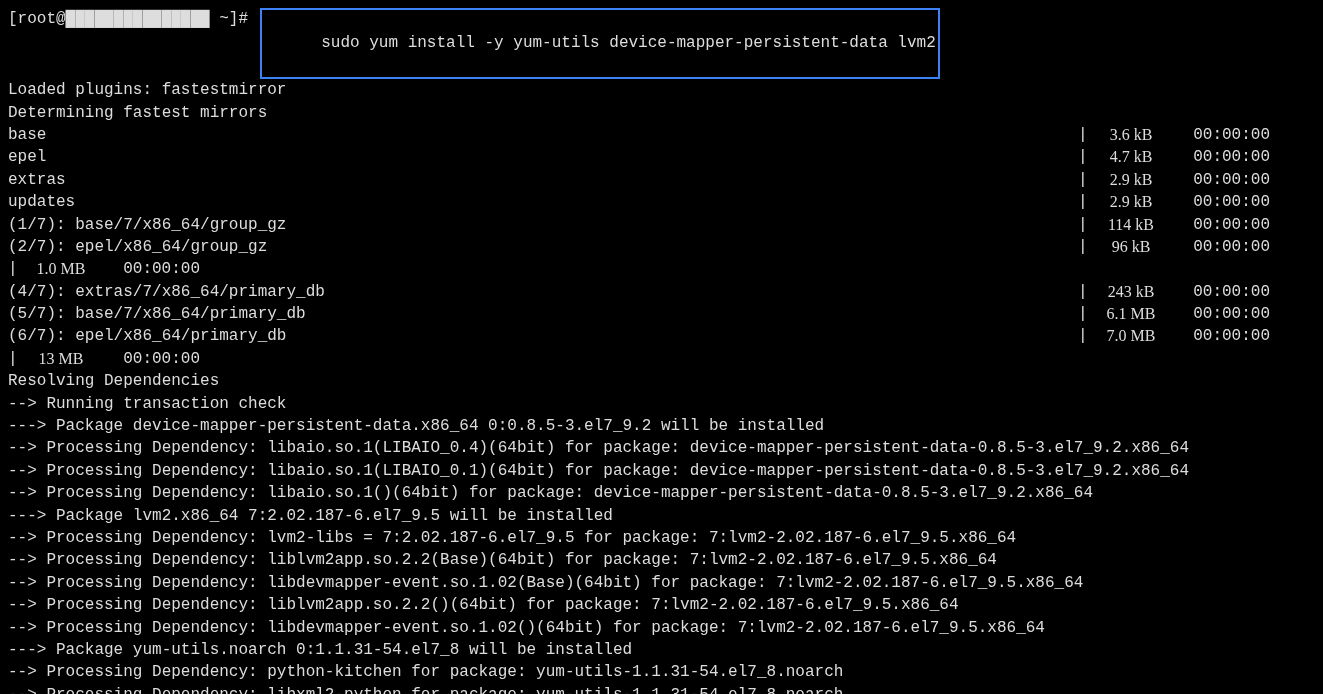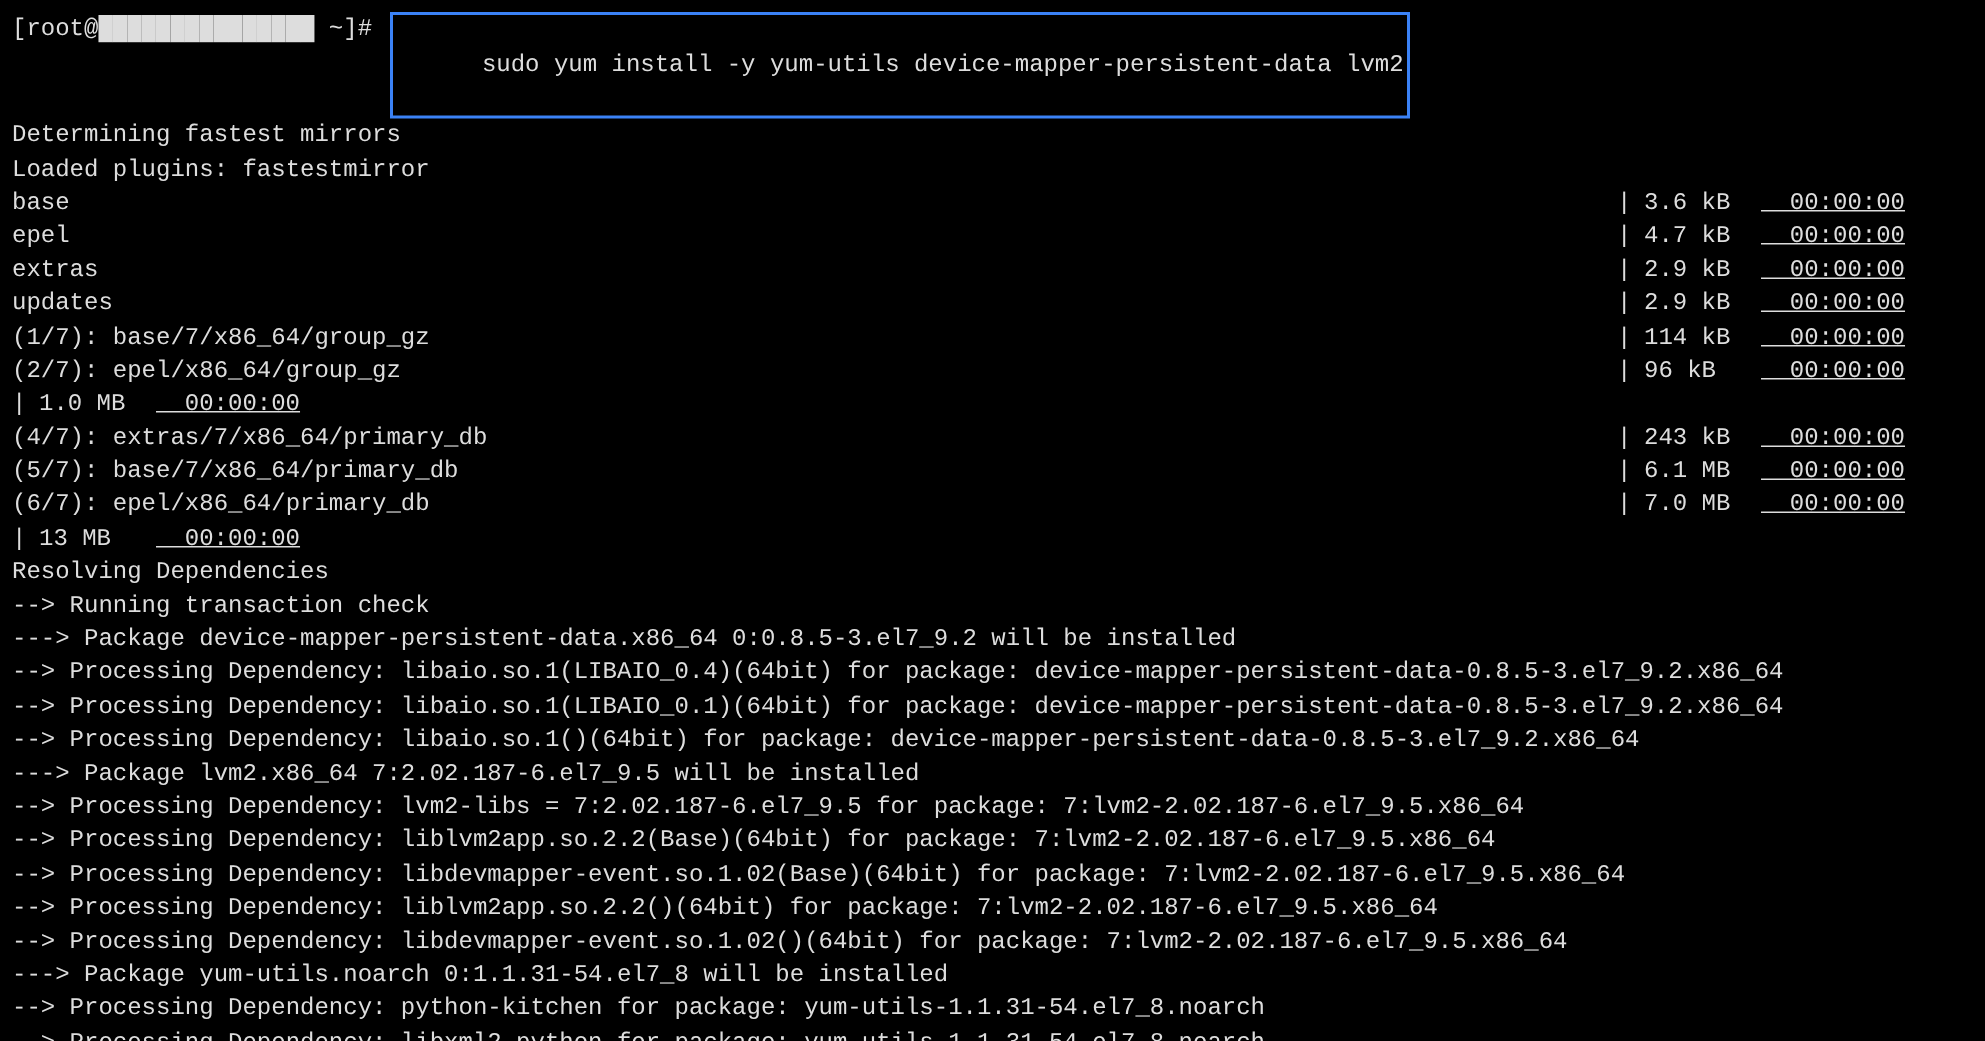--- a/index.html
+++ b/index.html
@@ -26,39 +26,39 @@
     margin-left: 2px;
   }
   .repo-row, .dl-row {
     display: flex;
   }
   .repo-name {
     width: 1070px;
     white-space: pre;
   }
   .bar { width: 18px; }
-  .size { width: 70px; text-align: left; padding-right: 8px; white-space: pre;}
-  .time { white-space: pre; text-decoration: underline; }
+  .size { width: 70px; text-align: center; padding-right: 8px; white-space: pre; font-family: Liberation Serif, serif;}
+  .time { white-space: pre; }
   .full { white-space: pre; }
 </style>
 </head>
 <body>
 
 <div>
 
   <div class="line">
     <span id="prompt-prefix">[root@███████████████ ~]# </span>
     <span class="hl">
       <span>sudo yum install -y yum-utils device-mapper-persistent-data lvm2</span>
     </span>
   </div>
 
   <div id="header-lines">
+      <div class="full">Loaded plugins: fastestmirror</div>
       <div class="full">Determining fastest mirrors</div>
-      <div class="full">Loaded plugins: fastestmirror</div>
     </div>
 
   <div id="repo-rows">
       <div class="repo-row">
         <span class="repo-name">base</span>
         <span class="bar">| </span>
         <span class="size">3.6 kB</span>
         <span class="time">  00:00:00</span>
       </div>
       <div class="repo-row">

